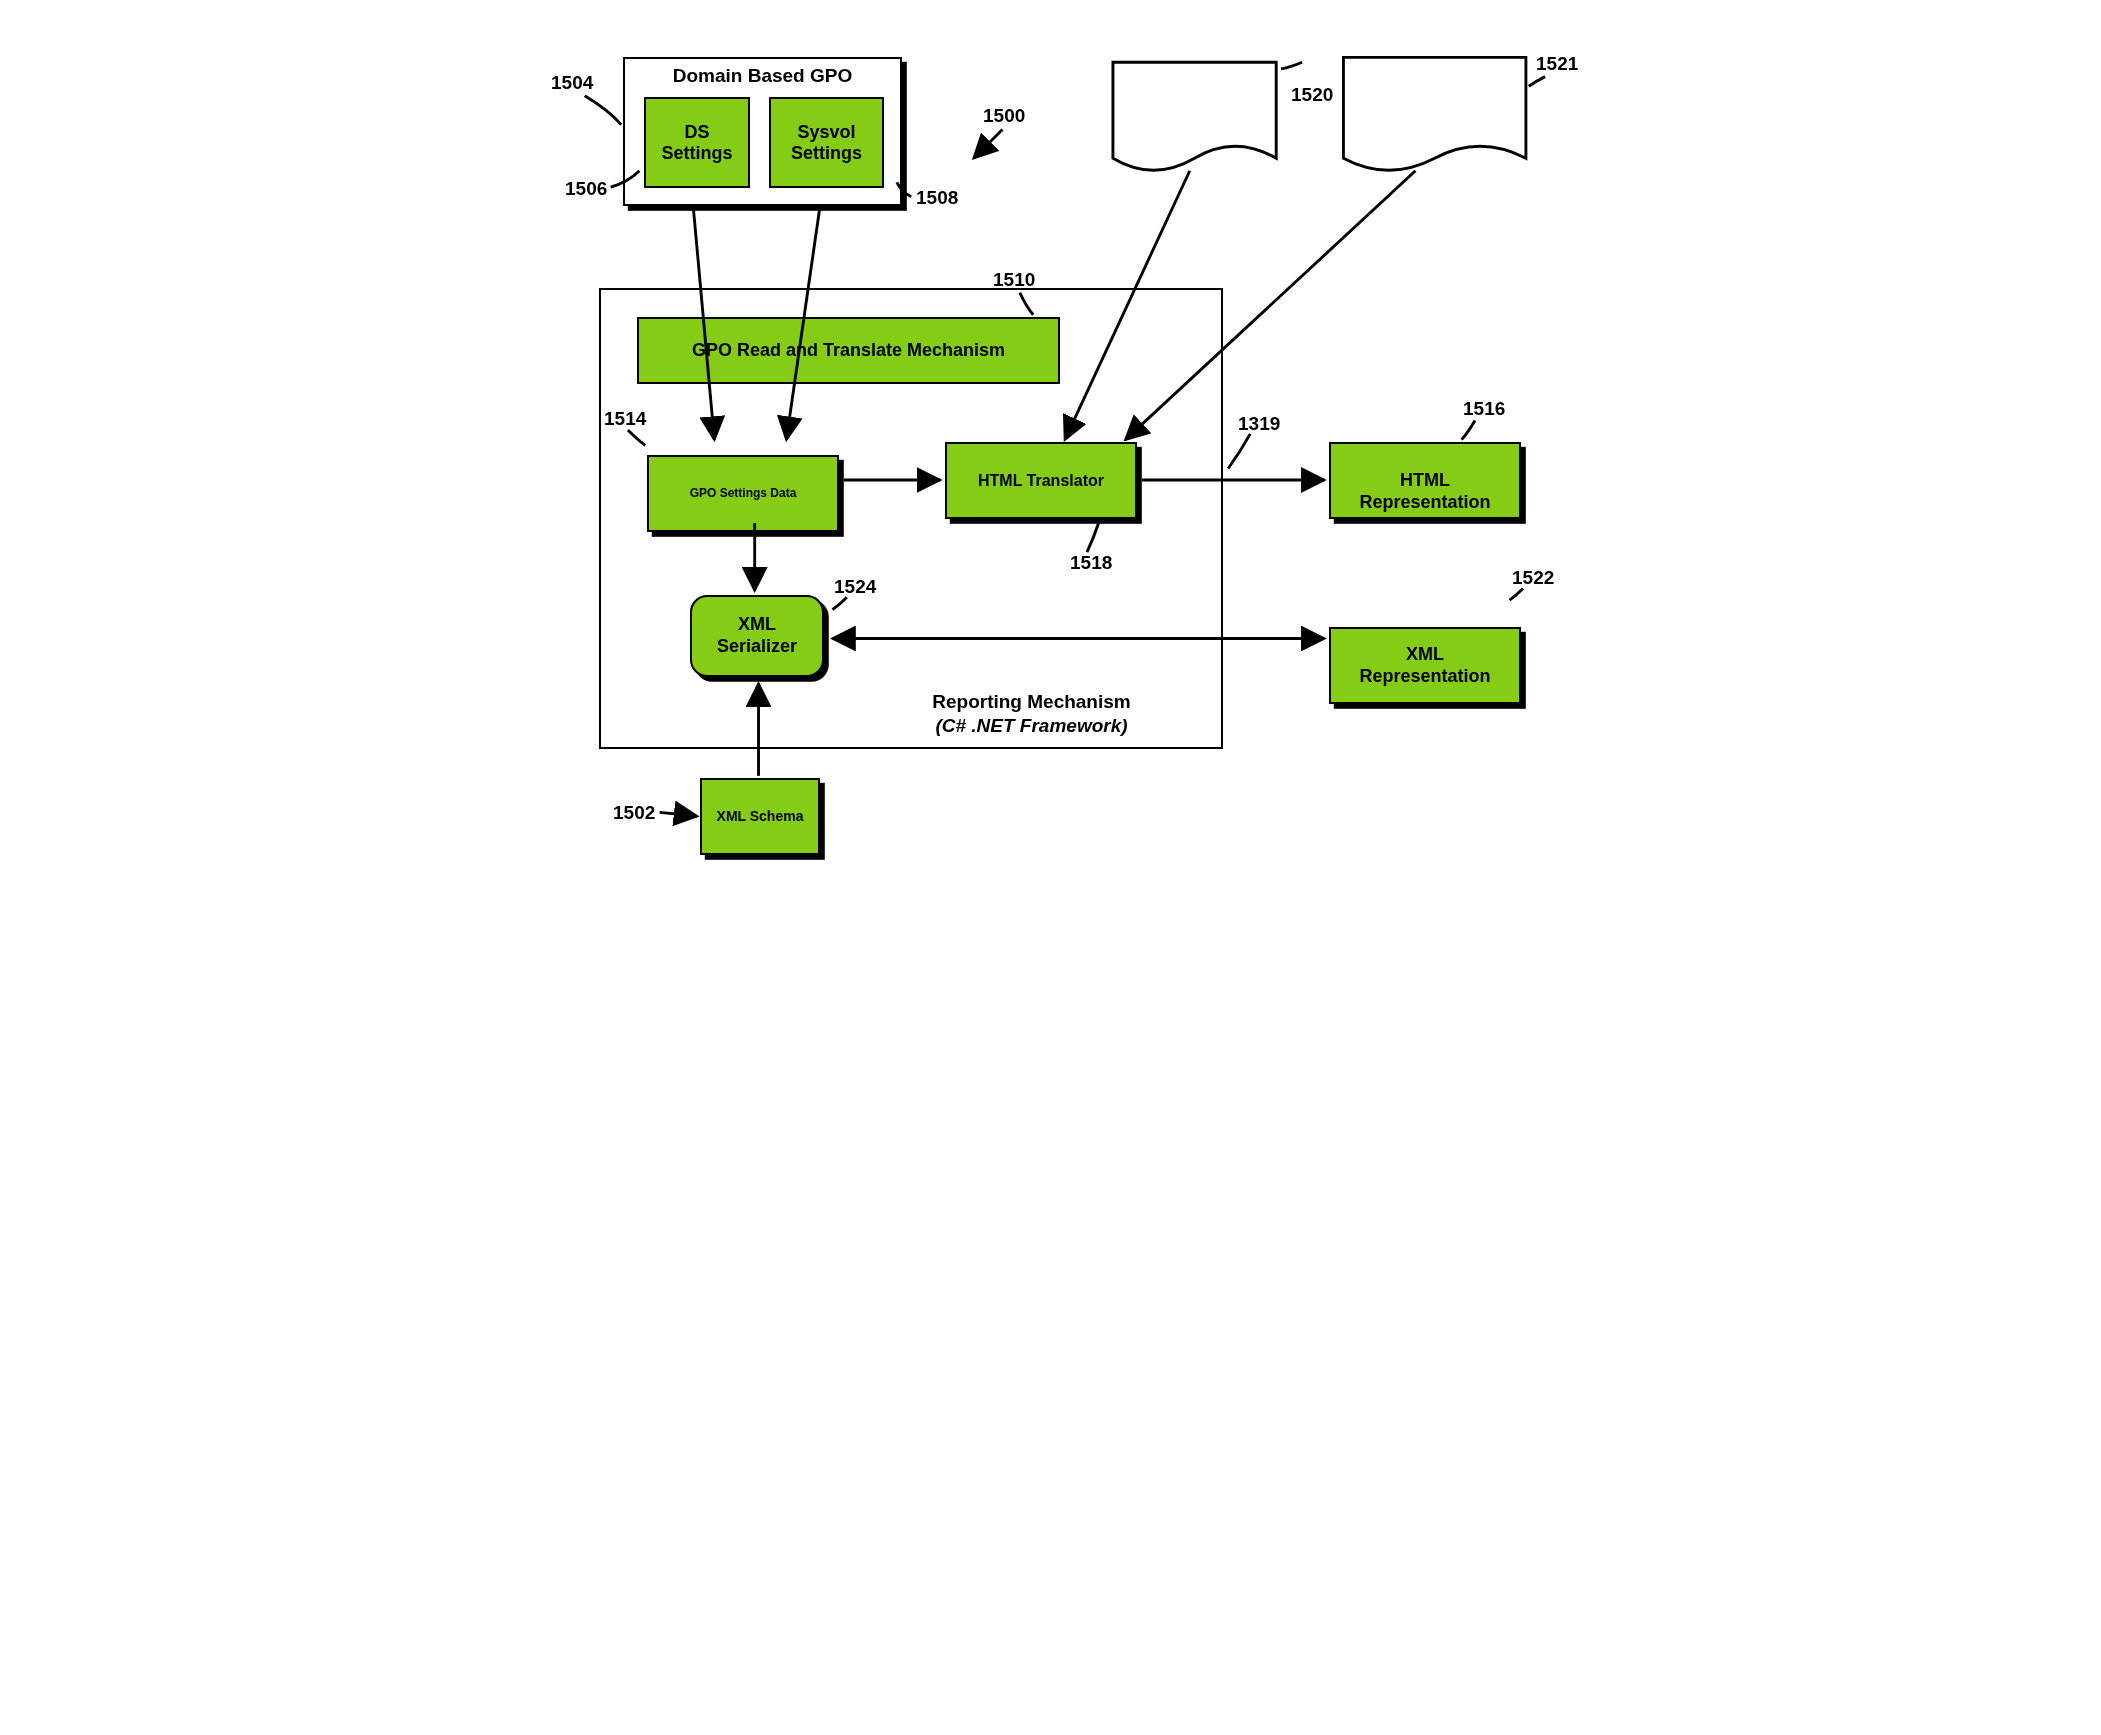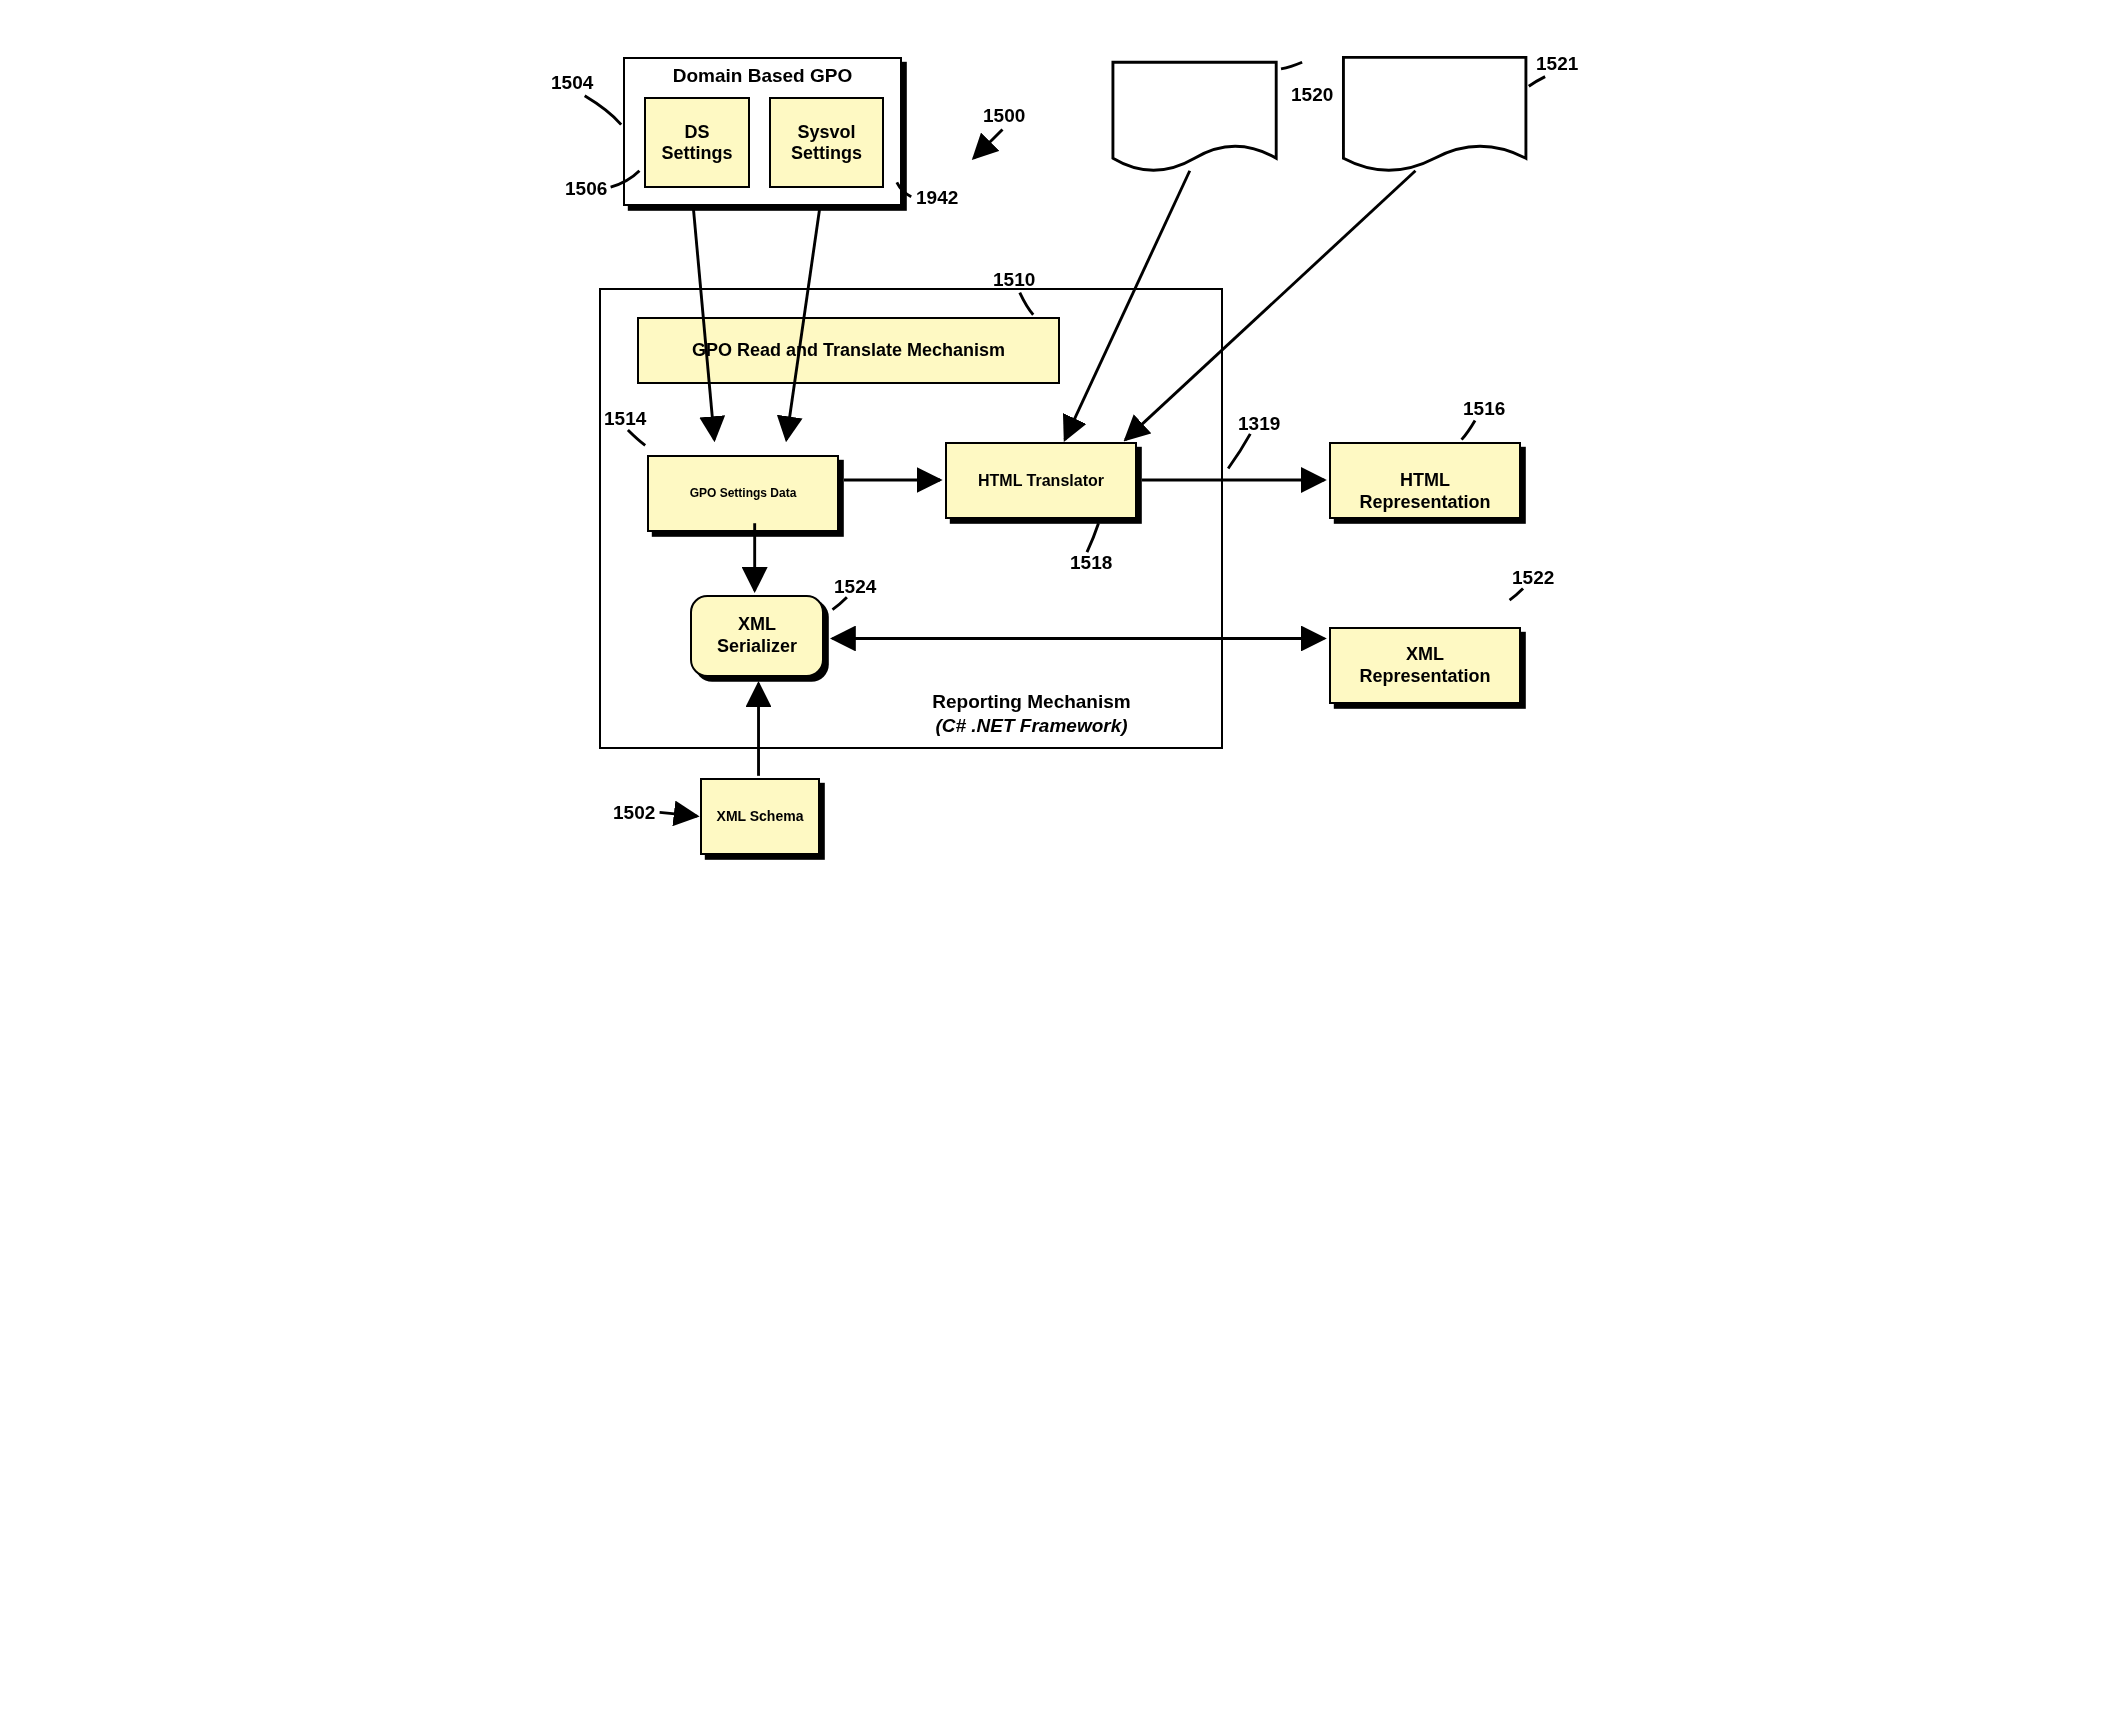--- a/index.html
+++ b/index.html
@@ -10,21 +10,21 @@
   }
   .canvas {
     position: relative;
     width: 1057px;
     height: 874px;
     margin: 0 auto;
   }
   .box {
     position: absolute;
     border: 2.9px solid #000;
-    background: #fef9c3;
+    background: #84cc16;
     text-align: center;
     font-weight: bold;
     display: flex;
     align-items: center;
     justify-content: center;
     flex-direction: column;
     box-sizing: border-box;
     padding: 3.8px 7.7px;
   }
   .shadow {
@@ -104,21 +104,21 @@
   <div class="box shadow" style="left:807px; top:423px; width:192px; height:77px; font-size:18px; line-height:1.2;justify-content:flex-end;">
     <span>HTML Representation</span>
   </div>
 
   <div class="box shadow" style="left:807px; top:608px; width:192px; height:77px; font-size:18px; line-height:1.2;">
     <span>XML Representation</span>
   </div>
 
   <div class="label" style="left:29px; top:53px;">1504</div>
   <div class="label" style="left:43px; top:159px;">1506</div>
-  <div class="label" style="left:394px; top:168px;">1942</div>
+  <div class="label" style="left:394px; top:168px;">1508</div>
   <div class="label" style="left:461px; top:86px;">1500</div>
   <div class="label" style="left:769px; top:19px;margin-top:46px;">1520</div>
   <div class="label" style="left:1014px; top:34px;">1521</div>
   <div class="label" style="left:471px; top:250px;">1510</div>
   <div class="label" style="left:82px; top:389px;">1514</div>
   <div class="label" style="left:716px; top:394px;">1319</div>
   <div class="label" style="left:941px; top:379px;">1516</div>
   <div class="label" style="left:548px; top:533px;">1518</div>
   <div class="label" style="left:312px; top:557px;">1524</div>
   <div class="label" style="left:990px; top:548px;">1522</div>

